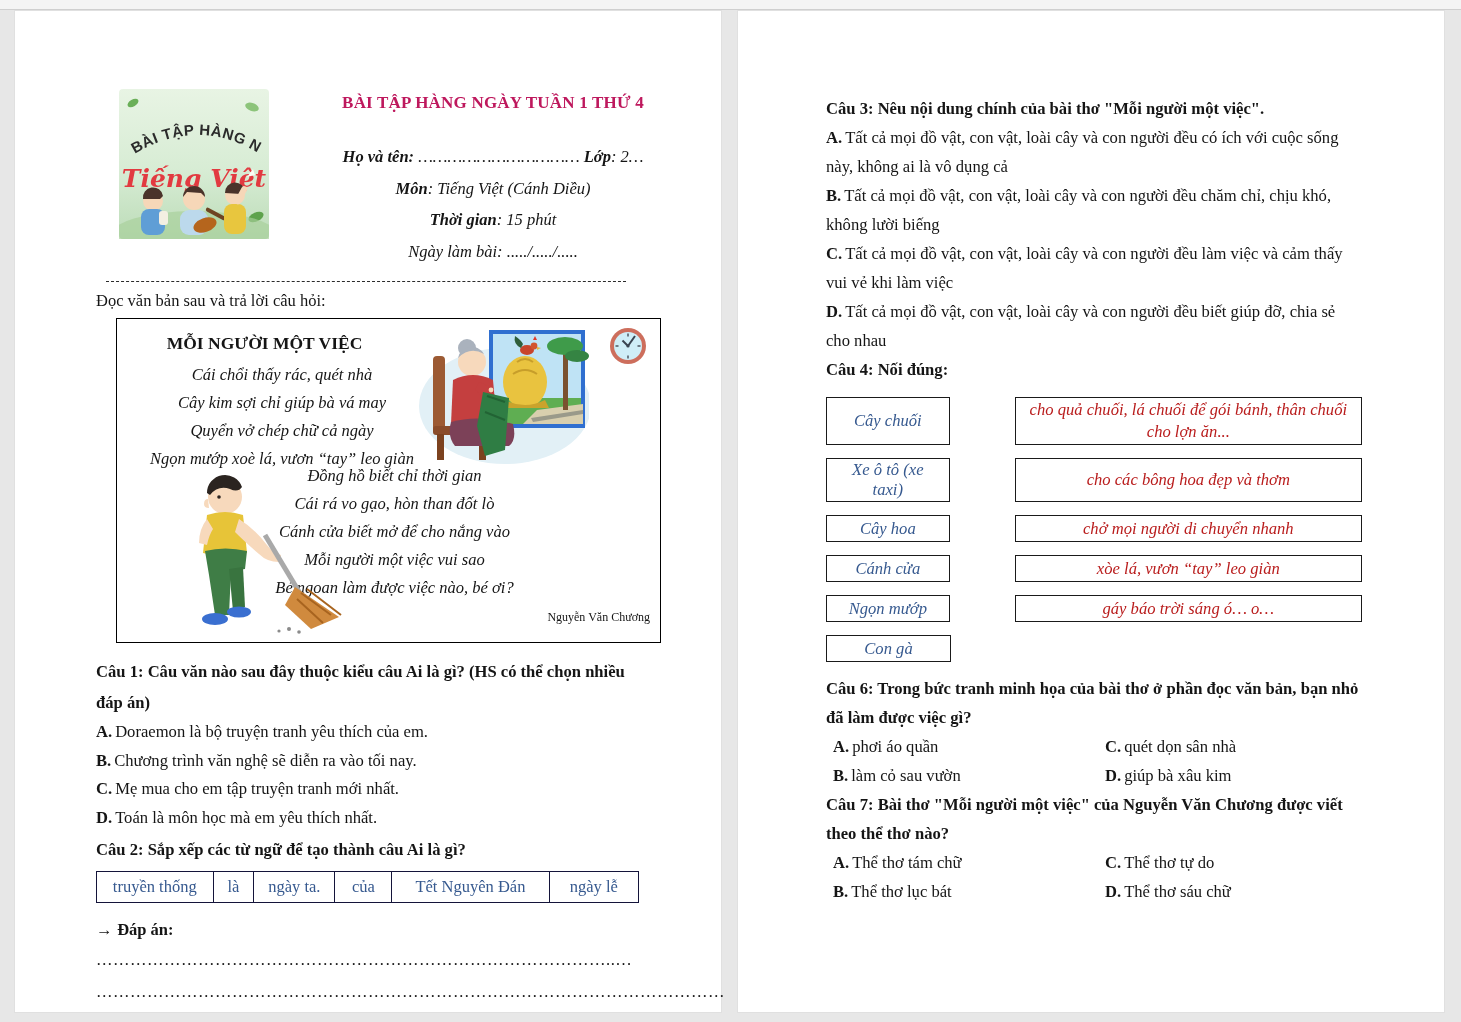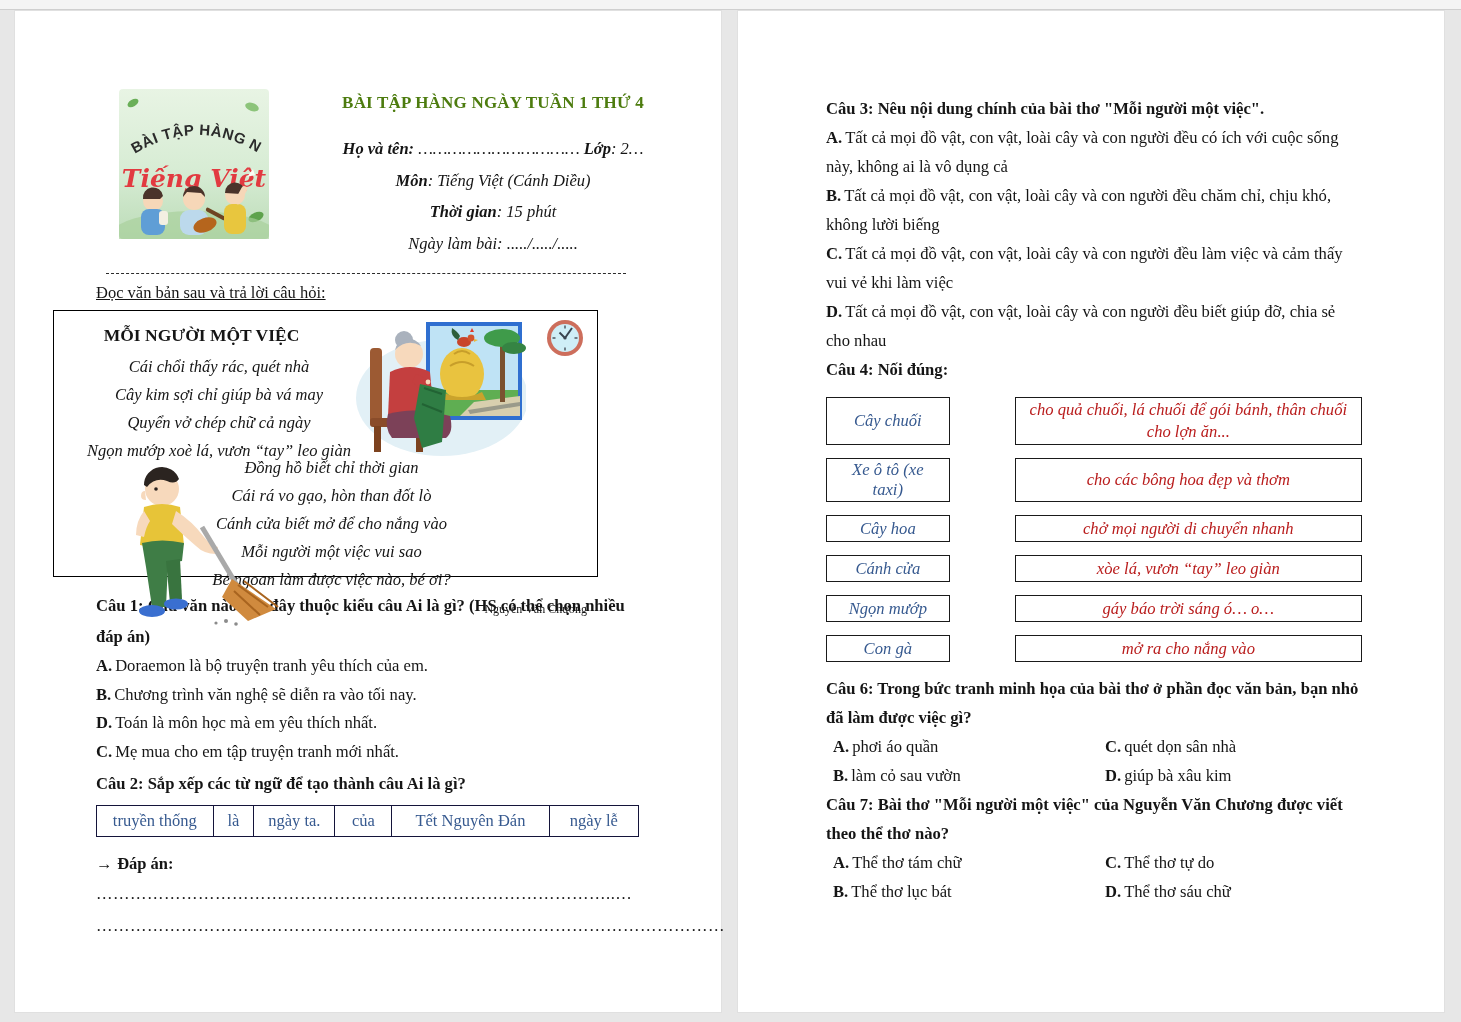--- a/index.html
+++ b/index.html
@@ -19,31 +19,31 @@
     position:absolute; top:10px; height:1003px; width:708px;
     background:#ffffff; border:1px solid #e0e0e0;
   }
   .page-left{ left:14px; }
   .page-right{ left:737px; }
 
   
   .p1-header{ display:flex; padding:78px 0 0 104px; }
   .logo{ width:150px; height:150px; flex:0 0 150px; }
   .hdr-info{ width:372px; margin-left:38px; text-align:center; padding-top:4px; font-size:16.5px; }
-  .hdr-title{ color:#4d7c0f; font-weight:bold; font-size:17px; margin-bottom:20px; letter-spacing:0.2px; }
+  .hdr-title{ color:#be185d; font-weight:bold; font-size:17px; margin-bottom:28px; letter-spacing:0.2px; }
   .hdr-line{ line-height:31.5px; font-style:italic; }
   .hdr-line b{ font-style:italic; }
   .dashed-sep{
     margin:14px 0 0 91px; width:520px; height:0;
     border-top:1.6px dashed #2b2b2b;
   }
-  .instruction{ margin:9px 0 0 81px; font-size:16.5px;text-decoration:underline; }
+  .instruction{ margin:9px 0 0 81px; font-size:16.5px; }
   .reading-box{
-    position:relative; margin:7px 0 0 38px;
-    width:545px; height:267px; border:1.7px solid #000;
+    position:relative; margin:7px 0 0 101px;
+    width:545px; height:325px; border:1.7px solid #000;
   }
   .poem-title{ position:absolute; left:0; top:14px; width:295px; text-align:center;
     font-weight:bold; font-size:17.5px; }
   .poem-part{ position:absolute; font-style:italic; font-size:16.5px; line-height:28px;
     text-align:center; white-space:nowrap; }
   .poem-part1{ left:0; top:42px; width:330px; }
   .poem-part2{ left:110px; top:143px; width:335px; }
   .poem-author{ position:absolute; right:10px; top:291px; font-size:12px; }
   .illus-grandma{ position:absolute; left:300px; top:7px; }
   .illus-clock{ position:absolute; left:492px; top:8px; }
@@ -235,22 +235,22 @@
           <circle cx="150" cy="161" r="1.8" fill="#8b8b8b"></circle>
         <circle cx="130" cy="160" r="1.6" fill="#8b8b8b"></circle>
       </g>
     </svg>
   </div>
 
   <div class="q-block p1-q1">
     <div class="q-title">Câu 1: Câu văn nào sau đây thuộc kiểu câu Ai là gì? (HS có thể chọn nhiều đáp án)</div>
     <div class="opt-line"><b>A.</b><span>Doraemon là bộ truyện tranh yêu thích của em.</span></div>
     <div class="opt-line"><b>B.</b><span>Chương trình văn nghệ sẽ diễn ra vào tối nay.</span></div>
+    <div class="opt-line"><b>C.</b><span>Mẹ mua cho em tập truyện tranh mới nhất.</span></div>
     <div class="opt-line"><b>D.</b><span>Toán là môn học mà em yêu thích nhất.</span></div>
-    <div class="opt-line"><b>C.</b><span>Mẹ mua cho em tập truyện tranh mới nhất.</span></div>
   </div>
 
   <div class="q-block p1-q2">
     <div class="q-title">Câu 2: Sắp xếp các từ ngữ để tạo thành câu Ai là gì?</div>
     <table class="word-table">
       <colgroup>
           <col style="width:21.5%">
           <col style="width:7.5%">
           <col style="width:15%">
           <col style="width:10.5%">
@@ -304,21 +304,20 @@
       <div class="match-row">
         <div class="match-left">Cánh cửa</div>
         <div class="match-right">xòe lá, vươn “tay” leo giàn</div>
       </div>
       <div class="match-row">
         <div class="match-left">Ngọn mướp</div>
         <div class="match-right">gáy báo trời sáng ó… o…</div>
       </div>
       <div class="match-row">
         <div class="match-left">Con gà</div>
-        <div class="match-right">mở ra cho nắng vào</div>
       </div>
     </div>
 
     <div class="mt12">
       <div class="q-title">Câu 6: Trong bức tranh minh họa của bài thơ ở phần đọc văn bản, bạn nhỏ đã làm được việc gì?</div>
       <div class="two-col p2-opt">
         <div class="col1"><b>A.</b><span>phơi áo quần</span></div>
         <div><b>C.</b><span>quét dọn sân nhà</span></div>
       </div>
       <div class="two-col p2-opt">

